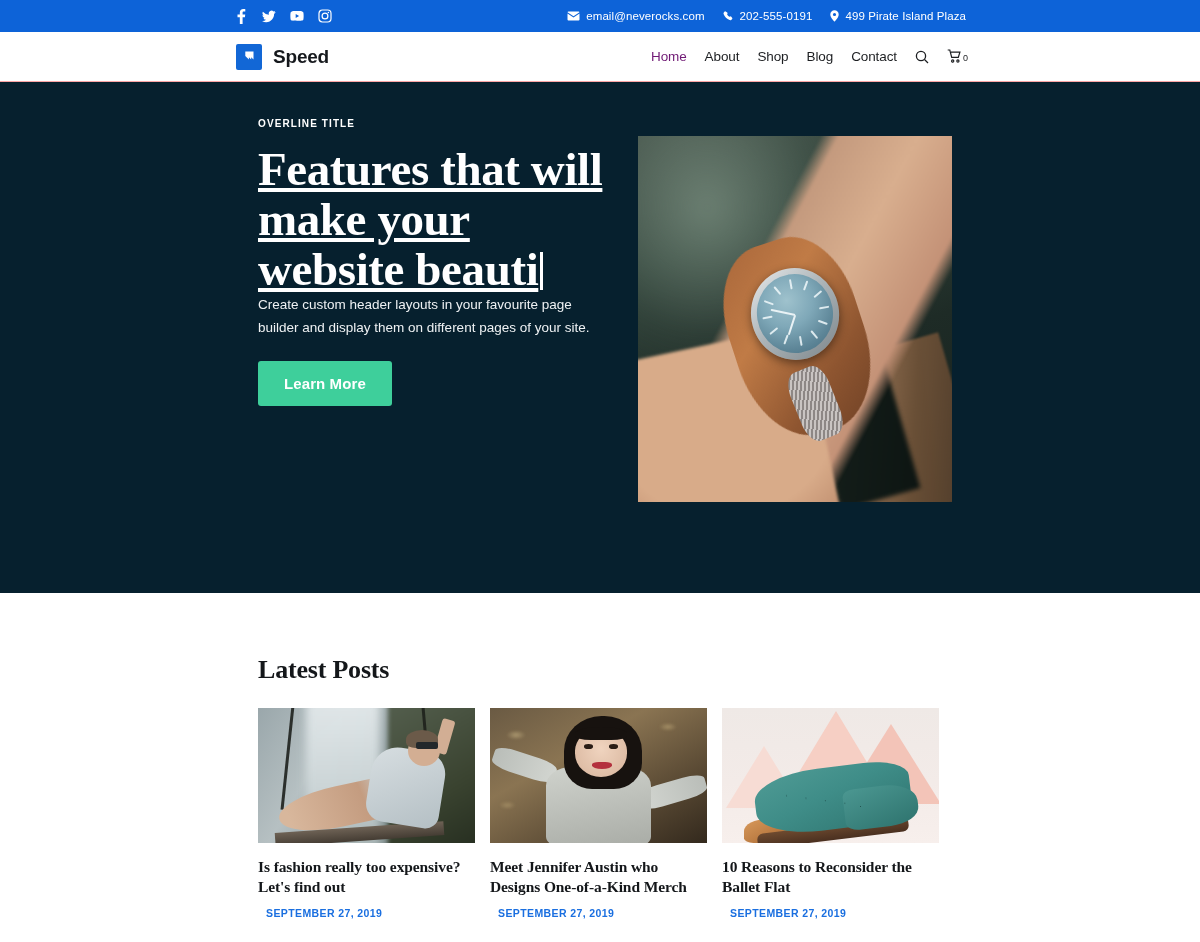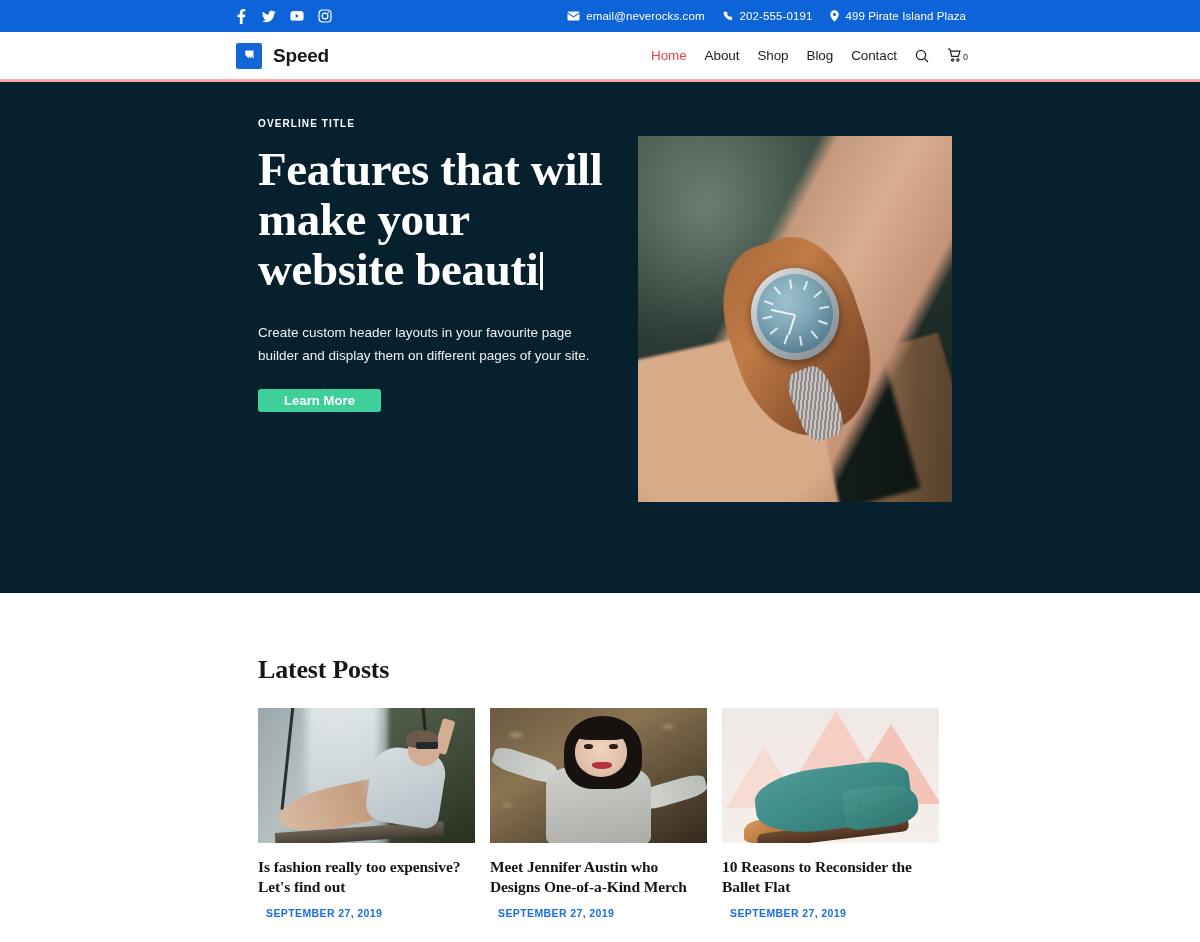--- a/index.html
+++ b/index.html
@@ -50,21 +50,21 @@
   .contact-item { display: flex; align-items: center; gap: 6px; cursor: pointer; }
   .contact-item svg { display: block; }
 
   
   .header {
     height: 50px;
     background: #ffffff;
     display: flex;
     align-items: center;
     position: relative;
-    border-bottom: 3px solid #fca5a5;
+    border-bottom: 1px solid #fca5a5;
   }
   .brand {
     position: absolute;
     left: 236px;
     display: flex;
     align-items: center;
     gap: 11px;
     cursor: pointer;
   }
   .brand-mark {
@@ -86,21 +86,21 @@
     align-items: center;
     gap: 18px;
   }
   .nav-link {
     font-size: 13.5px;
     color: #1c1e21;
     font-weight: 500;
     cursor: pointer;
     letter-spacing: -0.1px;
   }
-  .nav-link.active { color: #ef4444; }
+  .nav-link.active { color: #701a75; }
   .nav-icon { cursor: pointer; display: flex; align-items: center; }
   .cart-wrap { display: flex; align-items: flex-end; gap: 1px; cursor: pointer; }
   .cart-count { font-size: 9px; color: #1c1e21; line-height: 1; padding-bottom: 1px; }
 
   
   .hero {
     height: 511px;
     background: #06202e;
     position: relative;
   }
@@ -125,21 +125,21 @@
     text-transform: uppercase;
     margin-bottom: 16px;
   }
   .hero-title {
     font-family: "Liberation Serif", serif;
     font-weight: 700;
     font-size: 47px;
     line-height: 1.06;
     color: #ffffff;
     letter-spacing: -0.4px;
-    margin-bottom: 28px;
+    text-decoration: underline;
   }
   .hero-title .line { display: block; white-space: nowrap; }
   .type-caret {
     display: inline-block;
     width: 3px;
     height: 38px;
     background: #ffffff;
     vertical-align: -5px;
     margin-left: 2px;
   }
@@ -147,23 +147,23 @@
     font-size: 13.5px;
     line-height: 1.65;
     color: #eef1f3;
     width: 345px;
     margin-bottom: 22px;
   }
   .hero-btn {
     display: inline-block;
     background: #3ecf9b;
     color: #ffffff;
-    font-size: 13px;
+    font-size: 15px;
     font-weight: 600;
-    padding: 4px 26px;
+    padding: 14px 26px;
     border: none;
     border-radius: 3px;
     cursor: pointer;
     letter-spacing: 0.1px;
   }
   .hero-figure {
     position: absolute;
     right: 14px;
     top: 54px;
     width: 314px;

